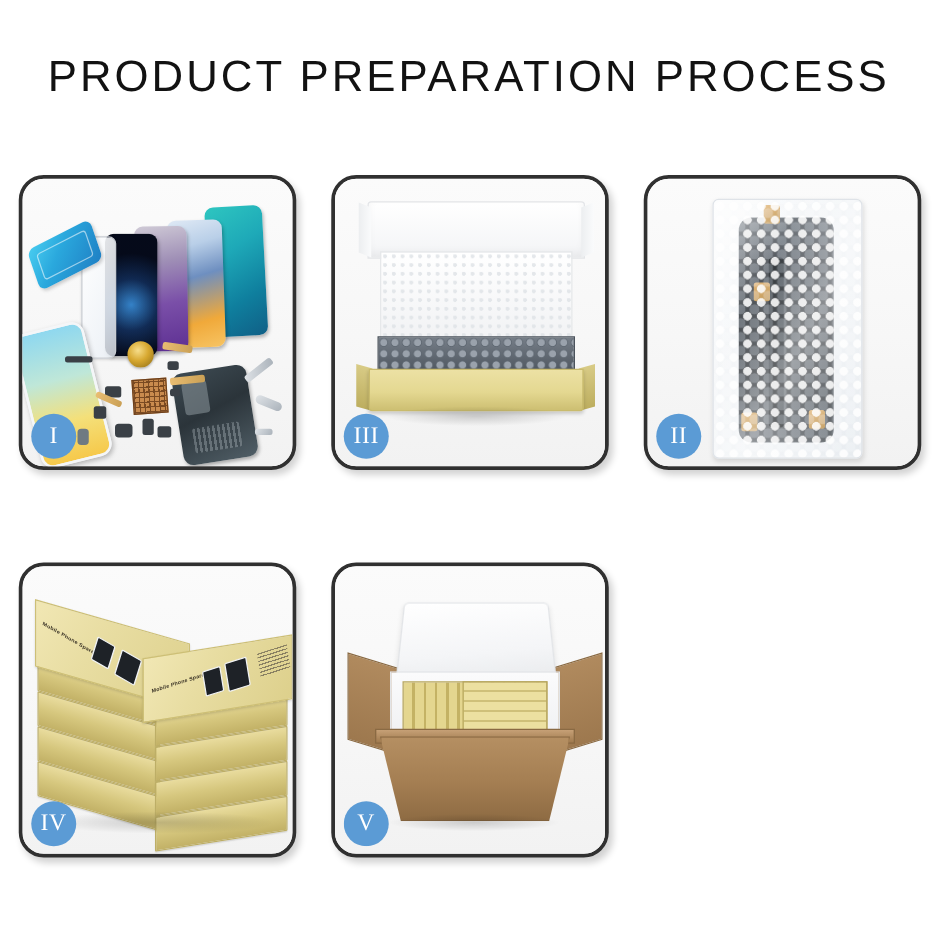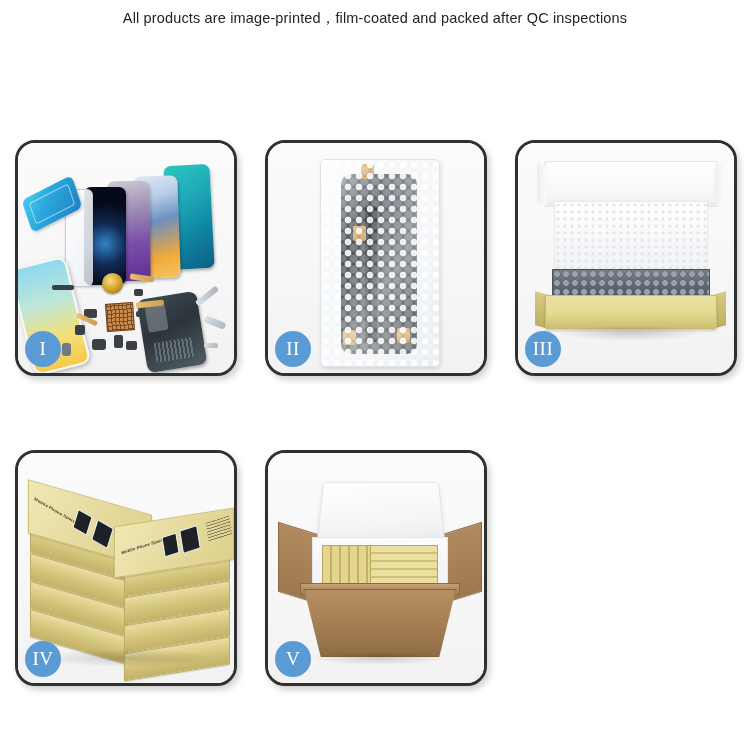--- a/index.html
+++ b/index.html
@@ -451,21 +451,21 @@
   .shadow-floor {
     position: absolute;
     border-radius: 50%;
     background: radial-gradient(ellipse at center, rgba(0,0,0,0.16) 0%, rgba(0,0,0,0) 70%);
   }
 </style>
 </head>
 <body>
 
 <div class="header">
-  <div class="page-subtitle">All products are image-printed，film-coated and packed after QC inspections</div>
+  <div class="page-title">PRODUCT PREPARATION PROCESS</div>
 </div>
 
 <div class="panel-grid">
 
   <div class="panel">
     <div class="panel-stage">
       <div class="p1-phone p1-ph-a"></div>
       <div class="p1-phone p1-ph-b"></div>
       <div class="p1-phone p1-ph-c"></div>
       <div class="p1-phone p1-ph-d"></div>
@@ -488,53 +488,53 @@
 
       <div class="p1-flex" style="left:112px; top:132px; width:24px; height:6px; transform:rotate(8deg);"></div>
       <div class="p1-flex" style="left:118px; top:158px; width:28px; height:6px; transform:rotate(-6deg);"></div>
       <div class="p1-flex" style="left:58px;  top:174px; width:22px; height:5px; transform:rotate(24deg);"></div>
 
       <div class="p1-tool" style="left:176px; top:150px; width:26px; height:6px; transform:rotate(-38deg);"></div>
       <div class="p1-tool" style="left:186px; top:176px; width:22px; height:7px; transform:rotate(22deg); border-radius:4px;"></div>
       <div class="p1-tool" style="left:186px; top:200px; width:14px; height:5px;"></div>
     </div>
     <div class="badge">I</div>
+  </div>
+
+  <div class="panel">
+    <div class="panel-stage">
+      <div class="p3-lid"></div>
+      <div class="p3-foam"></div>
+      <div class="p3-bubblebed"></div>
+      <div class="p3-boxside-l"></div>
+      <div class="p3-boxside-r"></div>
+      <div class="p3-boxfront"></div>
+      <div class="shadow-floor" style="left:40px; top:182px; width:146px; height:16px;"></div>
+    </div>
+    <div class="badge">III</div>
   </div>
 
   <div class="panel">
     <div class="panel-stage">
       <div class="p2-bag">
         <div class="p2-inner-screen"></div>
         <div class="p2-flexcable"></div>
         <div class="p2-tab" style="left:40px; top:4px;"></div>
         <div class="p2-tab" style="left:32px; top:66px;"></div>
         <div class="p2-tab" style="left:22px; top:170px;"></div>
         <div class="p2-tab" style="left:76px; top:168px;"></div>
         <div class="p2-bubbles"></div>
         <div class="p2-sheen"></div>
       </div>
     </div>
     <div class="badge">II</div>
   </div>
 
   <div class="panel">
     <div class="panel-stage">
-      <div class="p3-lid"></div>
-      <div class="p3-foam"></div>
-      <div class="p3-bubblebed"></div>
-      <div class="p3-boxside-l"></div>
-      <div class="p3-boxside-r"></div>
-      <div class="p3-boxfront"></div>
-      <div class="shadow-floor" style="left:40px; top:182px; width:146px; height:16px;"></div>
-    </div>
-    <div class="badge">III</div>
-  </div>
-
-  <div class="panel">
-    <div class="panel-stage">
       <div class="p4-stack">
 
         <div class="p4-edge" style="left:4px;  top:66px;  width:96px; height:26px; transform:skewY(16deg);"></div>
         <div class="p4-edge" style="left:4px;  top:94px;  width:96px; height:26px; transform:skewY(16deg);"></div>
         <div class="p4-edge" style="left:4px;  top:122px; width:96px; height:26px; transform:skewY(16deg);"></div>
         <div class="p4-edge" style="left:4px;  top:150px; width:96px; height:26px; transform:skewY(16deg);"></div>
 
         <div class="p4-edge" style="left:98px; top:88px;  width:104px; height:26px; transform:skewY(-9deg);"></div>
         <div class="p4-edge" style="left:98px; top:116px; width:104px; height:26px; transform:skewY(-9deg);"></div>
         <div class="p4-edge" style="left:98px; top:144px; width:104px; height:26px; transform:skewY(-9deg);"></div>

